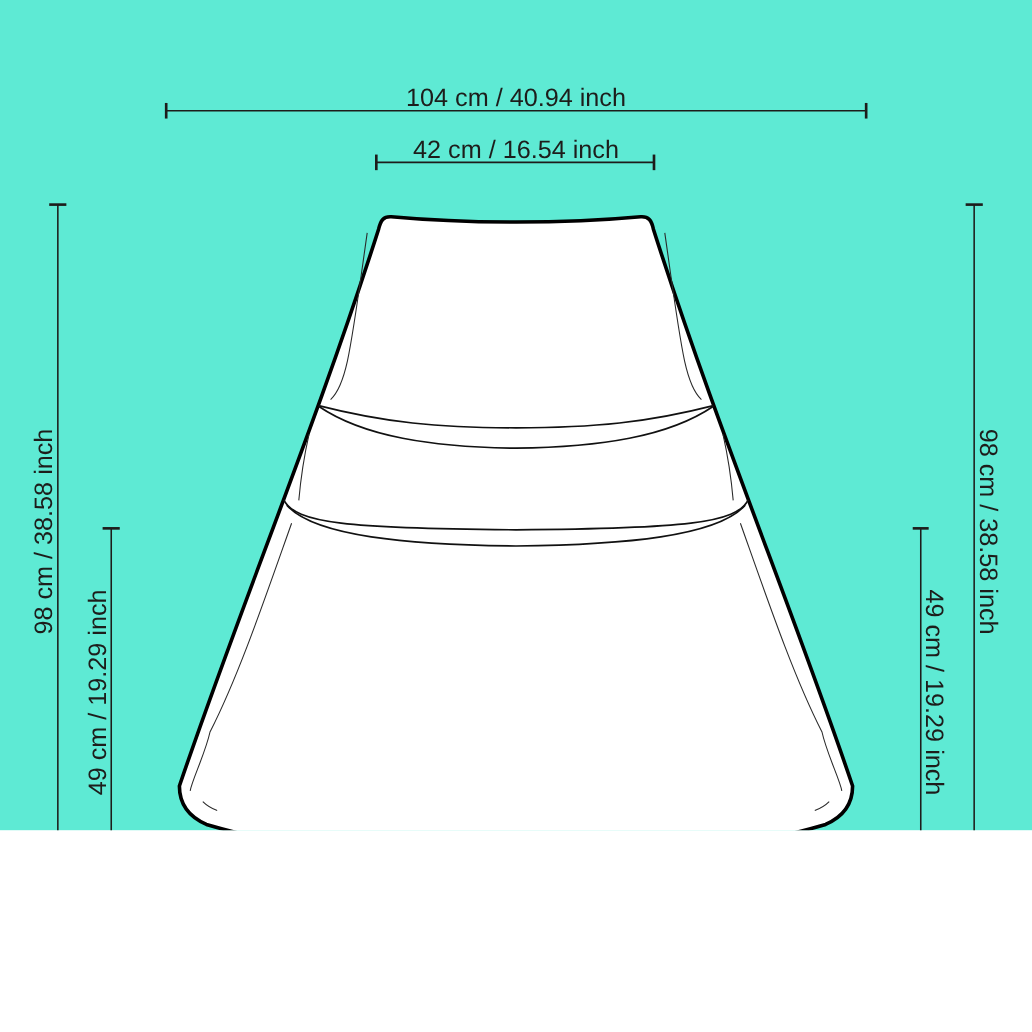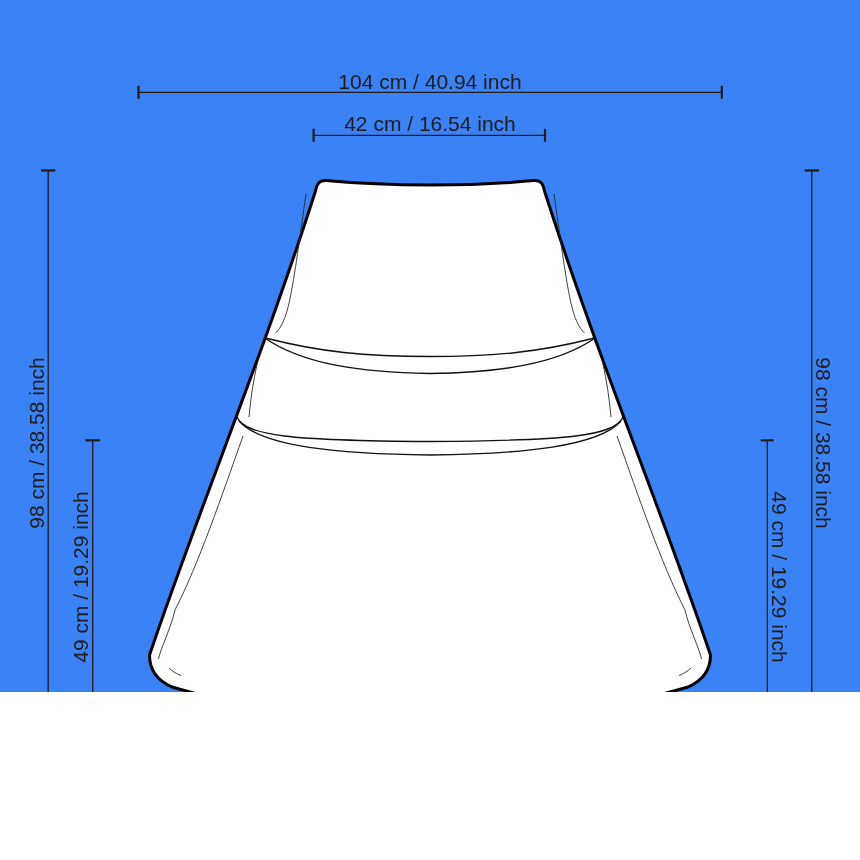--- a/index.html
+++ b/index.html
@@ -1,16 +1,16 @@
 <!DOCTYPE html>
 <html><head>
 <meta charset="utf-8">
 <style>
   html,body{margin:0;padding:0;background:#ffffff;}
-  .wrap{width:860px;height:692px;position:relative;overflow:hidden;background:#3b82f6;}
+  .wrap{width:860px;height:692px;position:relative;overflow:hidden;background:#5eead4;}
   text{font-family:"Liberation Sans",sans-serif;fill:#1d1d1b;}
 </style>
 </head>
 <body>
 <div class="wrap">
 <svg width="860" height="860" viewBox="0 0 860 860" xmlns="http://www.w3.org/2000/svg">
 
   <path d="M 326,180.6
            C 390,186.5 470,186.5 534,180.6
            C 540.5,180.2 543,183.5 544.5,191

